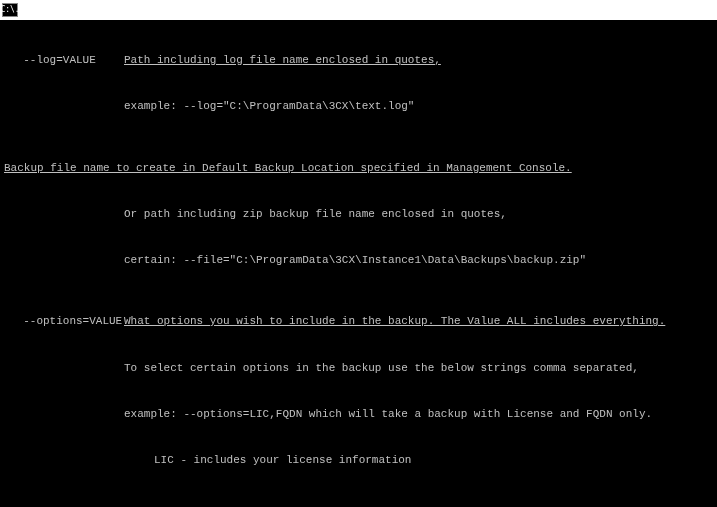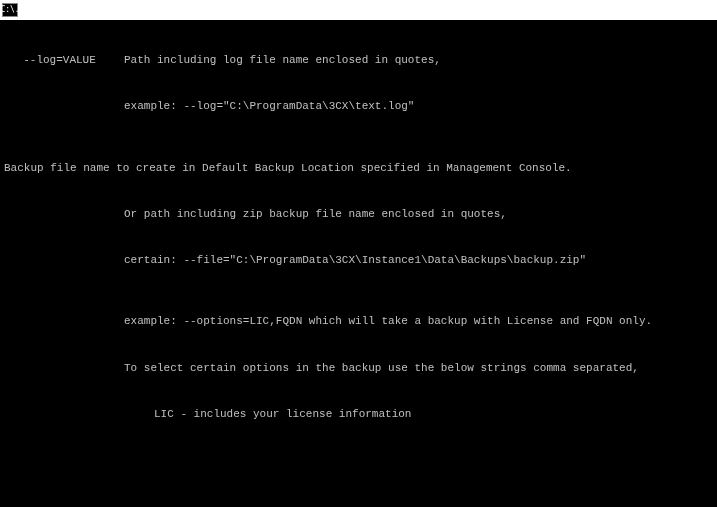--- a/index.html
+++ b/index.html
@@ -48,20 +48,21 @@
     .help-line {
       display: flex;
     }
     .help-opt {
       width: 120px;
       flex-shrink: 0;
       padding-left: 6px;
     }
     .help-desc {
       flex: 1;
+      text-decoration: underline;
     }
     .indent-line {
       padding-left: 120px;
     }
     .indent-line2 {
       padding-left: 150px;
     }
   </style>
 </head>
 <body>
@@ -76,22 +77,26 @@
     <div class="help-desc">Path including log file name enclosed in quotes,</div>
   </div>
   <div class="indent-line">example: --log="C:\ProgramData\3CX\text.log"</div>
 
   <div class="help-line">
     <div class="help-desc">Backup file name to create in Default Backup Location specified in Management Console.</div>
   </div>
   <div class="indent-line">Or path including zip backup file name enclosed in quotes,</div>
   <div class="indent-line">certain: --file="C:\ProgramData\3CX\Instance1\Data\Backups\backup.zip"</div>
 
+  <div class="help-line">
+    <div class="help-opt">  --options=VALUE</div>
+    <div class="help-desc">What options you wish to include in the backup. The Value ALL includes everything.</div>
+  </div>
+  <div class="indent-line">To select certain options in the backup use the below strings comma separated,</div>
   <div class="indent-line">example: --options=LIC,FQDN which will take a backup with License and FQDN only.</div>
-  <div class="indent-line">To select certain options in the backup use the below strings comma separated,</div>
   <div class="indent-line2">LIC - includes your license information</div>
   
   
   
   
   
   
 
   
   

